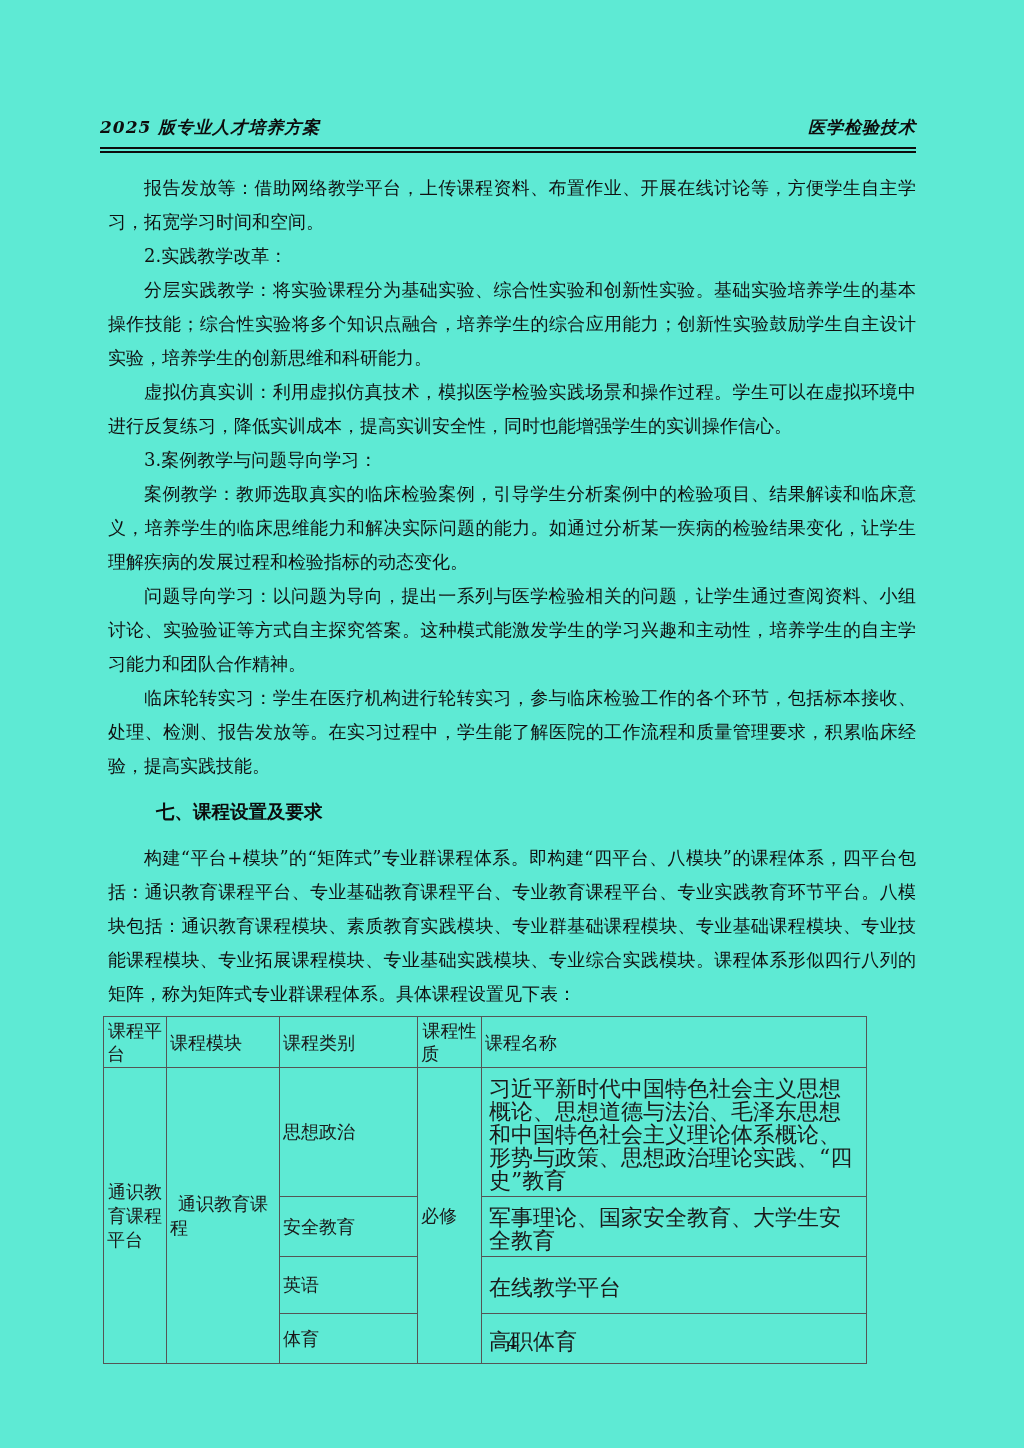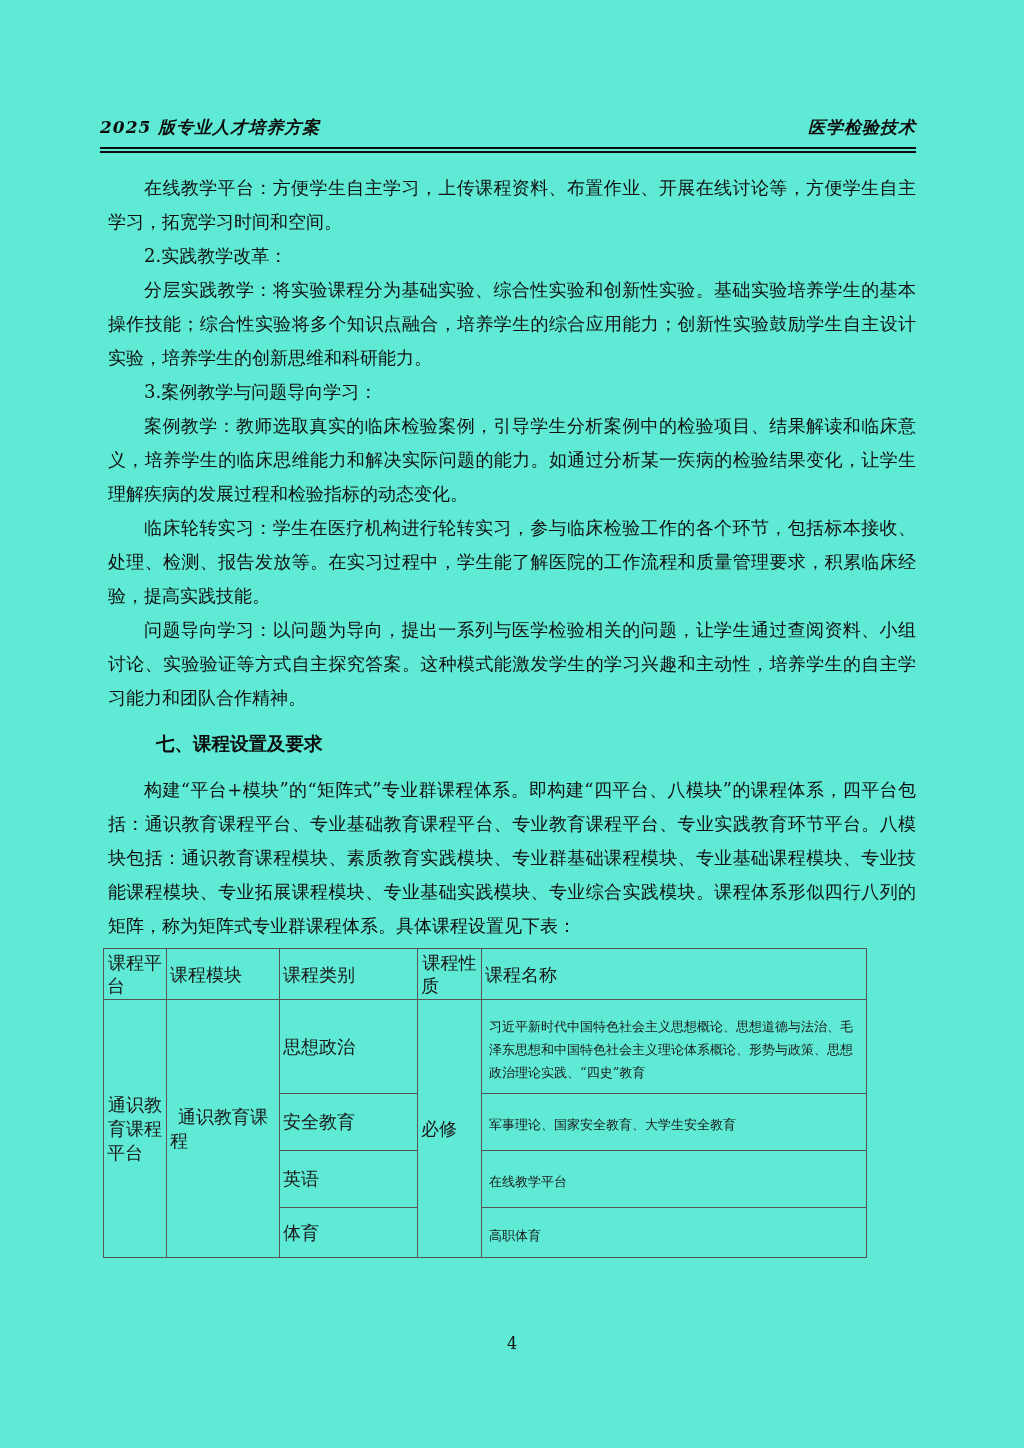--- a/index.html
+++ b/index.html
@@ -77,21 +77,21 @@
     line-height: 24px;
     word-break: break-all;
   }
   .course-table thead th { height: 48px; line-height: 23px; }
   .course-table .row-tall  td { height: 94px; }
   .course-table .row-std   td { height: 57px; }
   .course-table .row-last  td { height: 50px; }
   .course-table td.cell-courses {
     text-align: left;
     padding: 9px 4px 4px 7px;
-    font-size: 13px;
+    font-size: 22px;
     line-height: 23px;
   }
   
   .page-number {
     position: absolute;
     top: 1334px; left: 0;
     width: 100%;
     text-align: center;
     font-size: 16px;
     color: #111111;
@@ -102,27 +102,28 @@
 
 <div class="page">
 
   <div class="header-row">
     <span>2025 版专业人才培养方案</span>
     <span>医学检验技术</span>
   </div>
   <div class="double-rule"></div>
 
   <div class="content">
-    <p>在线教学平台：方便学生自主学习，上传课程资料、布置作业、开展在线讨论等，方便学生自主学习，拓宽学习时间和空间。</p>
+    <p>报告发放等：借助网络教学平台，上传课程资料、布置作业、开展在线讨论等，方便学生自主学习，拓宽学习时间和空间。</p>
     <p>2.实践教学改革：</p>
     <p>分层实践教学：将实验课程分为基础实验、综合性实验和创新性实验。基础实验培养学生的基本操作技能；综合性实验将多个知识点融合，培养学生的综合应用能力；创新性实验鼓励学生自主设计实验，培养学生的创新思维和科研能力。</p>
+    <p>虚拟仿真实训：利用虚拟仿真技术，模拟医学检验实践场景和操作过程。学生可以在虚拟环境中进行反复练习，降低实训成本，提高实训安全性，同时也能增强学生的实训操作信心。</p>
     <p>3.案例教学与问题导向学习：</p>
     <p>案例教学：教师选取真实的临床检验案例，引导学生分析案例中的检验项目、结果解读和临床意义，培养学生的临床思维能力和解决实际问题的能力。如通过分析某一疾病的检验结果变化，让学生理解疾病的发展过程和检验指标的动态变化。</p>
+    <p>问题导向学习：以问题为导向，提出一系列与医学检验相关的问题，让学生通过查阅资料、小组讨论、实验验证等方式自主探究答案。这种模式能激发学生的学习兴趣和主动性，培养学生的自主学习能力和团队合作精神。</p>
     <p>临床轮转实习：学生在医疗机构进行轮转实习，参与临床检验工作的各个环节，包括标本接收、处理、检测、报告发放等。在实习过程中，学生能了解医院的工作流程和质量管理要求，积累临床经验，提高实践技能。</p>
-    <p>问题导向学习：以问题为导向，提出一系列与医学检验相关的问题，让学生通过查阅资料、小组讨论、实验验证等方式自主探究答案。这种模式能激发学生的学习兴趣和主动性，培养学生的自主学习能力和团队合作精神。</p>
     <h2 class="section-heading">七、课程设置及要求</h2>
     <p>构建“平台+模块”的“矩阵式”专业群课程体系。即构建“四平台、八模块”的课程体系，四平台包括：通识教育课程平台、专业基础教育课程平台、专业教育课程平台、专业实践教育环节平台。八模块包括：通识教育课程模块、素质教育实践模块、专业群基础课程模块、专业基础课程模块、专业技能课程模块、专业拓展课程模块、专业基础实践模块、专业综合实践模块。课程体系形似四行八列的矩阵，称为矩阵式专业群课程体系。具体课程设置见下表：</p>
 
     <table class="course-table">
       <colgroup>
         <col class="c1">
           <col class="c2">
           <col class="c3">
           <col class="c4">
           <col class="c5">

